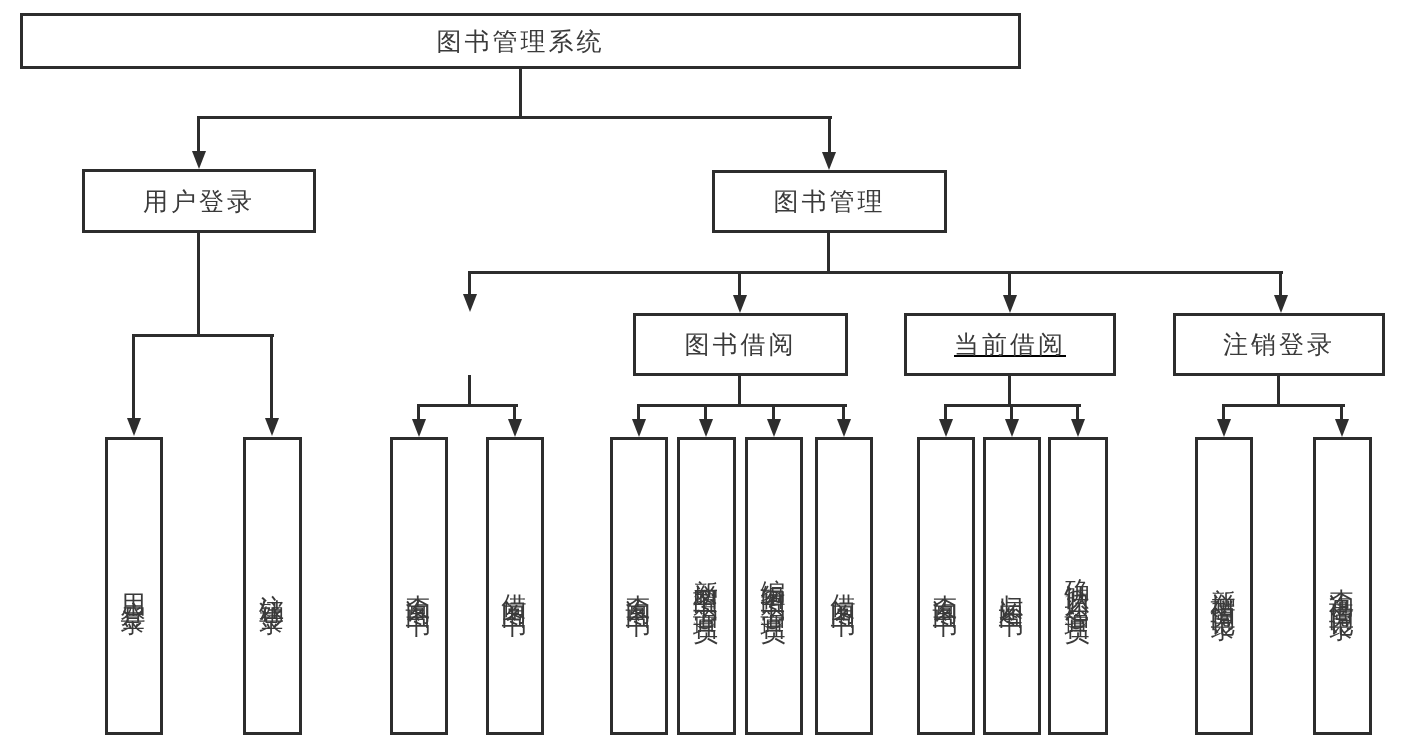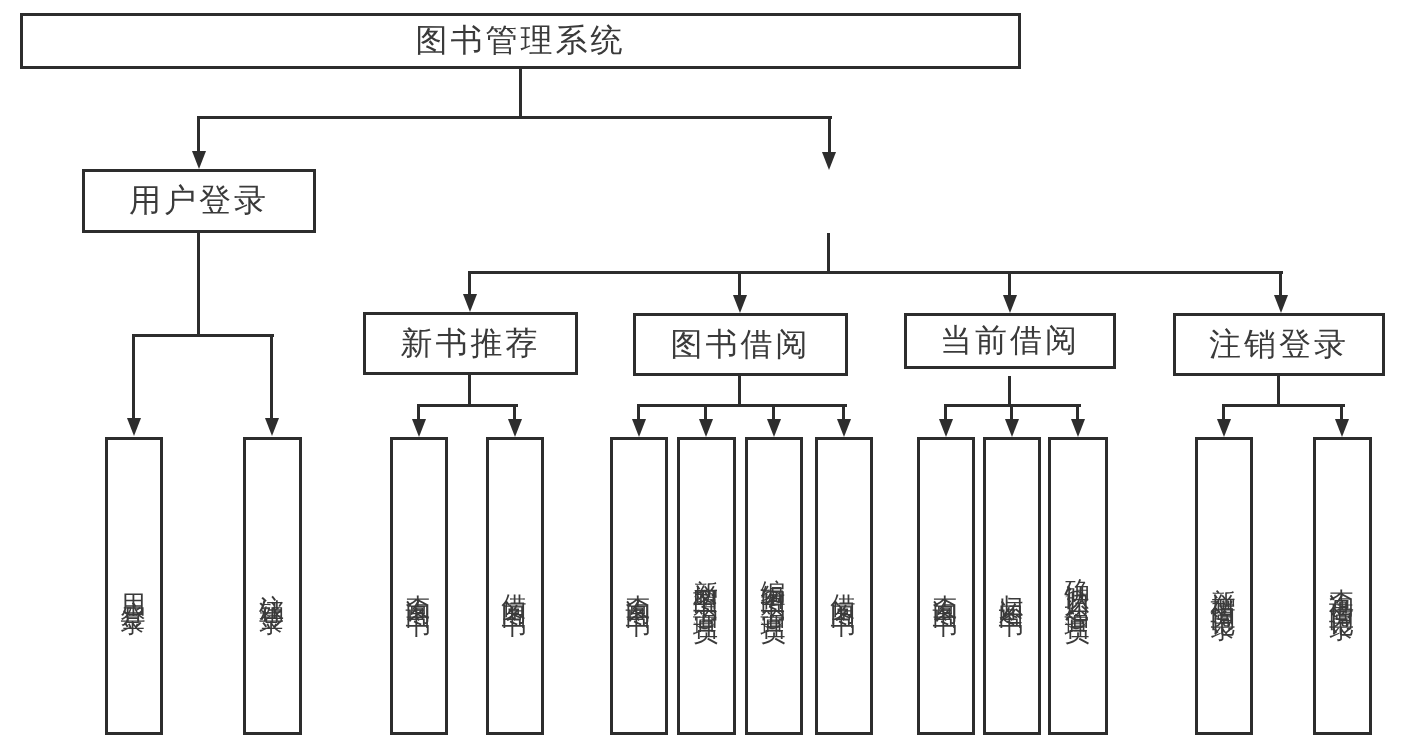--- a/index.html
+++ b/index.html
@@ -17,21 +17,21 @@
     background:#ffffff;
     display:flex;
     align-items:center;
     justify-content:center;
   }
   .node .label{
     color:#3a3a3a;
     white-space:nowrap;
   }
   .node.h .label{
-    font-size:32px;
+    font-size:25px;
     letter-spacing:3px;
   }
   .node.v .label{
     writing-mode:vertical-rl;
     text-orientation:mixed;
     font-size:25px;
     letter-spacing:6px;
   }
   .line{
     position:absolute;
@@ -109,27 +109,27 @@
     <div class="arrow" style="left: 1005px; top: 419px;"></div>
     <div class="arrow" style="left: 1071px; top: 419px;"></div>
     <div class="arrow" style="left: 1217px; top: 419px;"></div>
     <div class="arrow" style="left: 1335px; top: 419px;"></div>
     <div class="node h" style="left: 20px; top: 13px; width: 1001px; height: 56px;">
       <span class="label">图书管理系统</span>
     </div>
     <div class="node h" style="left: 82px; top: 169px; width: 234px; height: 64px;">
       <span class="label">用户登录</span>
     </div>
-    <div class="node h" style="left: 363px; top: 312px; width: 215px; height: 63px;">
-      <span class="label">新书推荐</span>
+    <div class="node h" style="left: 712px; top: 170px; width: 235px; height: 63px;">
+      <span class="label">图书管理</span>
     </div>
     <div class="node h" style="left: 633px; top: 313px; width: 215px; height: 63px;">
       <span class="label">图书借阅</span>
     </div>
-    <div class="node h" style="left: 904px; top: 313px; width: 212px; height: 56px;">
+    <div class="node h" style="left: 904px; top: 313px; width: 212px; height: 63px; text-decoration: underline;">
       <span class="label">当前借阅</span>
     </div>
     <div class="node h" style="left: 1173px; top: 313px; width: 212px; height: 63px;">
       <span class="label">注销登录</span>
     </div>
     <div class="node v" style="left: 105px; top: 437px; width: 58px; height: 298px;">
       <span class="label">用户登录</span>
     </div>
     <div class="node v" style="left: 243px; top: 437px; width: 59px; height: 298px;">
       <span class="label">注销登录</span>

